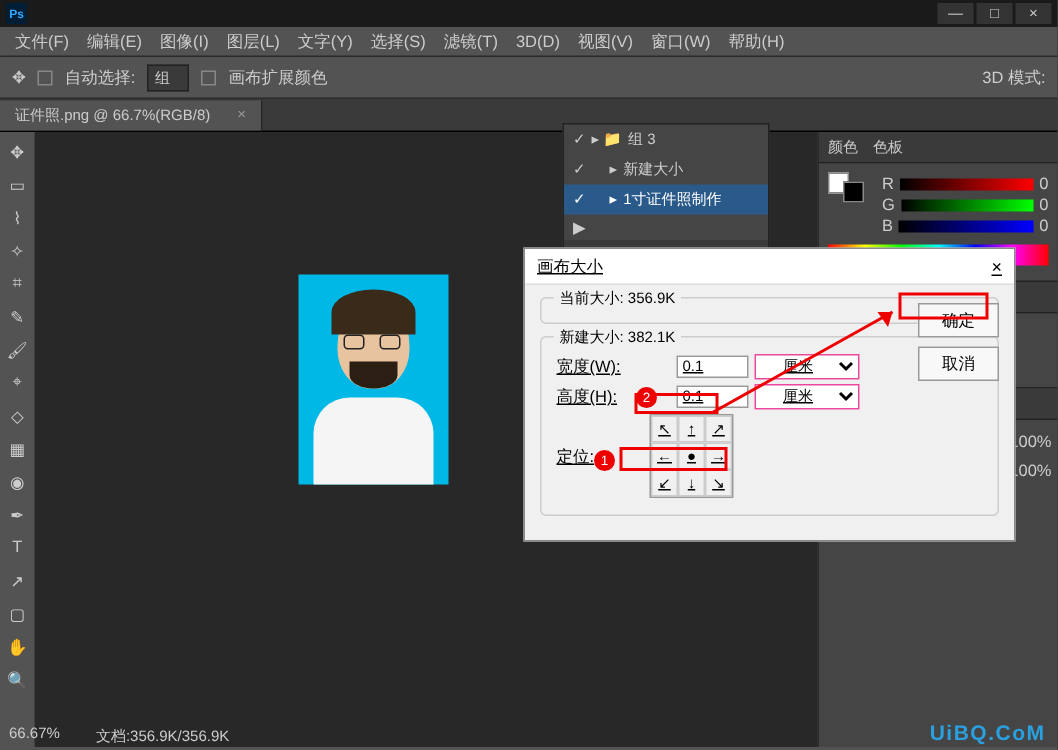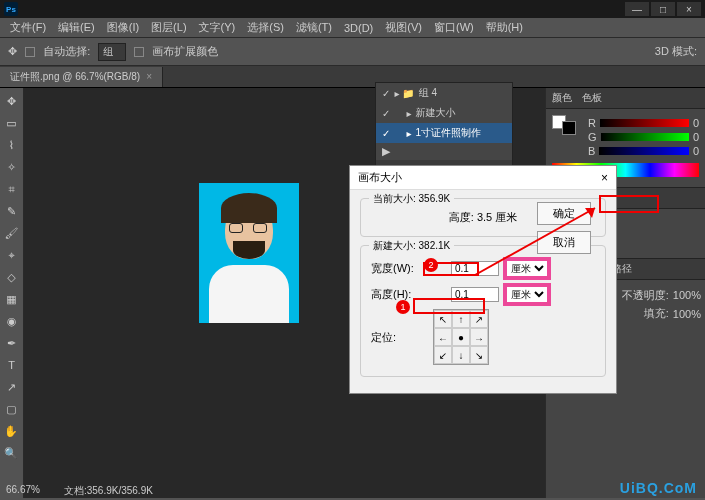--- a/index.html
+++ b/index.html
@@ -7,21 +7,21 @@
 .titlebar { height: 18px; background: #1a1a1a; display: flex; align-items: center; padding: 0 4px; }
 .ps-logo { width: 14px; height: 14px; background: #001e36; color: #31a8ff; font-size: 8px; font-weight: bold; display: flex; align-items: center; justify-content: center; border-radius: 2px; margin-right: 6px; }
 .win-controls { margin-left: auto; display: flex; gap: 2px; }
 .win-btn { width: 24px; height: 14px; background: #333; display: flex; align-items: center; justify-content: center; font-size: 10px; }
 .menubar { height: 20px; background: #535353; display: flex; align-items: center; padding: 0 6px; gap: 4px; border-bottom: 1px solid #2a2a2a; }
 .menu-item { padding: 2px 4px; font-size: 11px; }
 .options-bar { height: 28px; background: #535353; display: flex; align-items: center; padding: 0 8px; gap: 8px; border-bottom: 1px solid #2a2a2a; }
 .checkbox { width: 10px; height: 10px; border: 1px solid #888; display: inline-block; }
 .select-sm { background: #3a3a3a; border: 1px solid #222; color: #ccc; font-size: 10px; padding: 1px 12px 1px 4px; }
 .tabbar { height: 22px; background: #3a3a3a; display: flex; align-items: center; border-bottom: 1px solid #000; }
-.tab { padding: 3px 10px; background: #535353; font-size: 10px; border-right: 1px solid #222; display: flex; align-items: center; gap: 6px; }
+.tab { padding: 3px 10px; background: #535353; font-size: 10px; border-right: 1px solid #222; display: flex; align-items: center; gap: 18px; }
 .tab-close { font-size: 10px; color: #999; }
 .main { display: flex; height: 410px; }
 .toolbox { width: 24px; background: #535353; border-right: 1px solid #2a2a2a; display: flex; flex-direction: column; padding: 2px 0; }
 .tool { width: 22px; height: 20px; display: flex; align-items: center; justify-content: center; font-size: 11px; margin: 1px auto; color: #ccc; }
 .canvas-area { flex: 1; background: #282828; position: relative; }
 .photo { position: absolute; left: 175px; top: 95px; width: 100px; height: 140px; background: #00b8e6; overflow: hidden; }
 .head { position: absolute; left: 26px; top: 18px; width: 48px; height: 58px; background: #e8c3a0; border-radius: 50% 50% 45% 45%; }
 .hair { position: absolute; left: 22px; top: 10px; width: 56px; height: 30px; background: #3a2a1a; border-radius: 50% 50% 0 0; }
 .glasses { position: absolute; left: 30px; top: 40px; width: 40px; height: 10px; }
 .lens { width: 14px; height: 10px; border: 1px solid #222; border-radius: 3px; display: inline-block; }
@@ -36,30 +36,30 @@
 .gradient-r { background: linear-gradient(to right, #000, #f00); }
 .gradient-g { background: linear-gradient(to right, #000, #0f0); }
 .gradient-b { background: linear-gradient(to right, #000, #00f); }
 .spectrum { height: 14px; margin: 4px 0; background: linear-gradient(to right, red, yellow, lime, cyan, blue, magenta, red); }
 .layers-panel { padding: 4px; }
 .history-panel { position: absolute; left: 375px; top: 82px; width: 138px; background: #454545; border: 1px solid #222; z-index: 5; }
 .history-item { padding: 3px 6px; font-size: 10px; display: flex; align-items: center; gap: 4px; }
 .history-item.sel { background: #2a5a8a; color: #fff; }
 .history-icons { display: flex; gap: 6px; padding: 4px 6px; background: #3a3a3a; }
 .history-icons .ib { width: 12px; height: 12px; display: flex; align-items: center; justify-content: center; font-size: 9px; }
-.dialog { position: absolute; left: 349px; top: 165px; width: 268px; background: #f0f0f0; color: #000; border: 1px solid #888; z-index: 10; font-size: 11px; }
+.dialog { position: absolute; left: 349px; top: 165px; width: 328px; background: #f0f0f0; color: #000; border: 1px solid #888; z-index: 10; font-size: 11px; text-decoration: underline; }
 .dialog-title { background: #fff; padding: 4px 8px; display: flex; align-items: center; border-bottom: 1px solid #ddd; }
 .dialog-close { margin-left: auto; font-size: 12px; }
 .dialog-body { padding: 8px 10px; position: relative; }
 .fieldset { border: 1px solid #ccc; border-radius: 4px; padding: 8px 10px; margin-bottom: 8px; position: relative; }
 .legend { position: absolute; top: -7px; left: 8px; background: #f0f0f0; padding: 0 4px; font-size: 10px; }
 .field-row { display: flex; align-items: center; gap: 4px; margin: 3px 0; }
 .field-label { width: 58px; text-align: left; }
 .input-num { width: 48px; border: 1px solid #999; padding: 1px 3px; font-size: 10px; margin-left: 18px; }
-.select-unit { border: 4px solid #ec4899; padding: 1px 0; font-size: 10px; background: #fff; text-align: center; }
+.select-unit { border: 1px solid #ec4899; padding: 1px 14px; font-size: 10px; background: #fff; text-align: center; }
 .anchor-grid { display: grid; grid-template-columns: repeat(3, 18px); grid-template-rows: repeat(3, 18px); border: 1px solid #999; width: 56px; }
 .anchor-cell { border: 1px solid #ccc; display: flex; align-items: center; justify-content: center; font-size: 10px; }
 .dialog-btn { width: 54px; padding: 3px 0; border: 1px solid #999; background: #f8f8f8; font-size: 11px; text-align: center; }
 .annot { position: absolute; border: 2px solid #e00; z-index: 20; pointer-events: none; }
 .annot-label { position: absolute; background: #f0f0f0; color: #000; padding: 1px 6px; border: 2px solid #e00; font-size: 11px; font-family: "Times New Roman", serif; }
 .arrow { position: absolute; z-index: 19; pointer-events: none; }
 .circle-num { width: 14px; height: 14px; border-radius: 50%; background: #e00; color: #fff; font-size: 9px; display: flex; align-items: center; justify-content: center; position: absolute; z-index: 21; }
 .statusbar { position: absolute; bottom: 2px; left: 6px; font-size: 10px; display: flex; gap: 24px; }
 .watermark { position: absolute; bottom: 4px; right: 8px; font-size: 14px; font-weight: bold; color: #2aa0e0; letter-spacing: 1px; }
 </style>
@@ -190,21 +190,21 @@
         <span>100%</span>
       </div>
     </div>
   </div>
 </div>
 
 <div class="history-panel">
   <div class="history-item">
       <span>✓</span>
       <span>▸ 📁</span>
-      <span>组 4</span>
+      <span>组 3</span>
     </div>
   <div class="history-item">
       <span>✓</span>
       <span style="margin-left:12px">▸</span>
       <span>新建大小</span>
     </div>
   <div class="history-item sel">
       <span>✓</span>
       <span style="margin-left:12px">▸</span>
       <span>1寸证件照制作</span>
@@ -221,23 +221,20 @@
 </div>
 
 <div class="dialog">
   <div class="dialog-title">
     <span>画布大小</span>
     <span class="dialog-close">×</span>
   </div>
   <div class="dialog-body">
     <div class="fieldset">
       <div class="legend">当前大小: 356.9K</div>
-      <div class="field-row" style="justify-content:center">
-          <span>高度: 3.5 厘米</span>
-        </div>
     </div>
     <div class="fieldset">
       <div class="legend">新建大小: 382.1K</div>
       <div class="field-row">
         <span class="field-label">宽度(W):</span>
         <input class="input-num" value="0.1" style="">
         <select class="select-unit"><option>厘米</option></select>
       </div>
       <div class="field-row">
         <span class="field-label">高度(H):</span>
@@ -252,21 +249,21 @@
             <div class="anchor-cell">↗</div>
           <div class="anchor-cell">←</div>
             <div class="anchor-cell">●</div>
             <div class="anchor-cell">→</div>
           <div class="anchor-cell">↙</div>
             <div class="anchor-cell">↓</div>
             <div class="anchor-cell">↘</div>
         </div>
       </div>
     </div>
-    <div style="position:absolute;right:25px;top:12px;display:flex;flex-direction:column;gap:6px">
+    <div style="position:absolute;right:10px;top:12px;display:flex;flex-direction:column;gap:6px">
       <div class="dialog-btn">确定</div>
       <div class="dialog-btn">取消</div>
     </div>
   </div>
 </div>
 
 <div class="annot-label" style="left:407px;top:169px">Ctrl+Alt+C</div>
 <div class="annot" style="left:599px;top:195px;width:60px;height:18px"></div>
 <div class="annot" style="left:423px;top:262px;width:56px;height:14px"></div>
 <div class="annot" style="left:413px;top:298px;width:72px;height:16px"></div>

